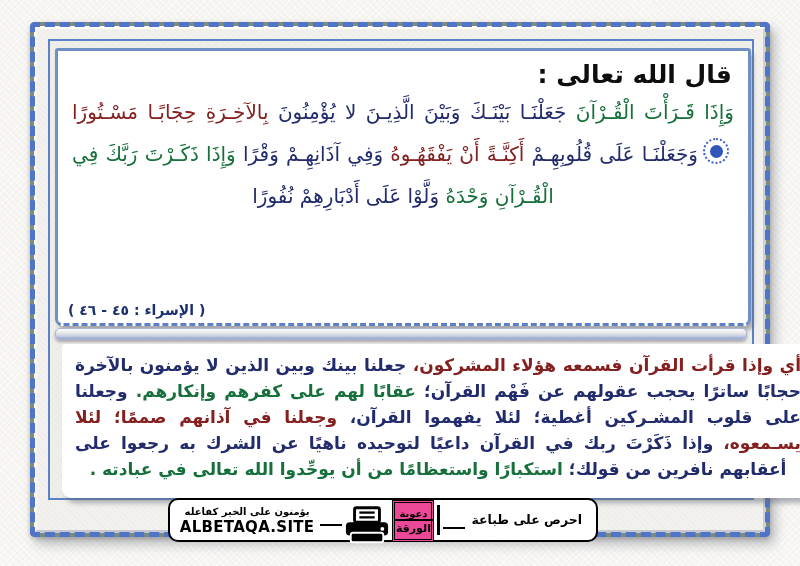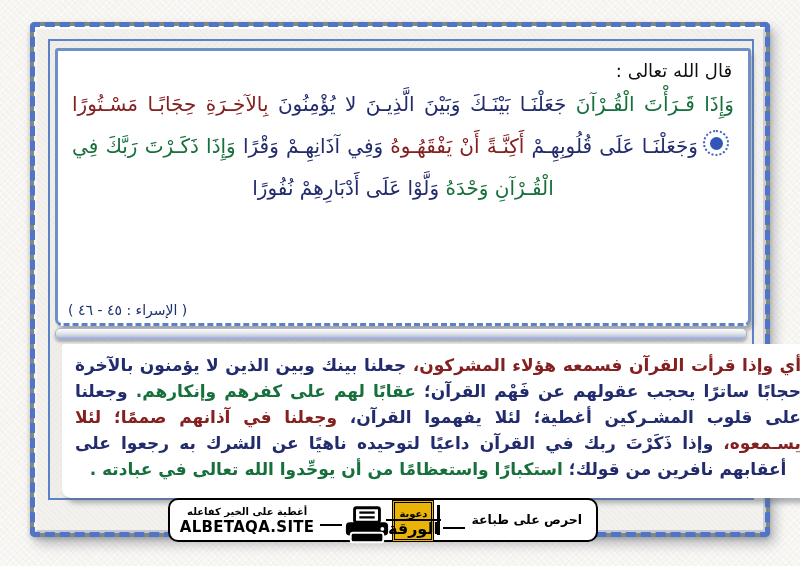--- a/index.html
+++ b/index.html
@@ -31,26 +31,26 @@
     background-color:#f0eee9;
     background-image:repeating-linear-gradient(-45deg, rgba(0,0,0,0.02) 0 1px, transparent 1px 4px);
   }
   
   .verse-panel{
     position:absolute;left:25px;top:26px;width:690px;height:272px;z-index:4;
     background:#fff;border:3px solid #6f8fc7;border-bottom:3px dashed #5b82c8;
     border-radius:3px 3px 7px 7px;overflow:hidden;
     box-shadow:3px 5px 4px -1px rgba(100,105,120,.55);
   }
-  .qala{direction:rtl;text-align:right;padding:9px 16px 0;font-size:18px;font-weight:400;color:#0e0e0e;}
+  .qala{direction:rtl;text-align:right;padding:9px 16px 0;font-size:25px;font-weight:700;color:#0e0e0e;}
   .verse-text{
     direction:rtl;margin:2px 14px 0;font-size:20px;line-height:42px;
     text-align:justify;text-align-last:center;color:#222c6d;
   }
-  .verse-ref{position:absolute;left:10px;bottom:5px;font-size:14px;font-weight:400;color:#1c2f6e;direction:rtl;}
+  .verse-ref{position:absolute;left:10px;bottom:5px;font-size:14px;font-weight:700;color:#1c2f6e;direction:rtl;}
   
   .seg-green{color:#17703c;}
   .seg-navy{color:#222c6d;}
   .seg-maroon{color:#84201f;}
   .ayah-mark{
     display:inline-block;width:22px;height:22px;vertical-align:-3px;margin:0 5px;
     border:2px dotted #3f63c5;border-radius:50%;position:relative;background:#fff;
   }
   .ayah-mark .ayah-dot{
     position:absolute;left:50%;top:50%;width:13px;height:13px;margin:-6.5px 0 0 -6.5px;
@@ -81,26 +81,26 @@
     display:flex;direction:rtl;align-items:center;justify-content:space-between;
     padding:0 8px;box-sizing:border-box;overflow:visible;
   }
   .print-text{display:flex;align-items:center;line-height:16px;
     font-size:12.5px;font-weight:700;color:#000;padding:0 6px;white-space:nowrap;}
   .h-rule{height:2px;background:#000;flex:0 0 auto;}
   .rule-a{width:22px;margin-top:16px;}
   .rule-b{width:22px;margin-top:10px;}
   .v-bracket{width:3px;height:30px;background:#000;margin:0 3px;flex:0 0 auto;}
   .logo{
-    width:42px;height:42px;flex:0 0 auto;background:#eab308;border:3px double #000;
+    width:42px;height:42px;flex:0 0 auto;background:#ec4899;border:3px double #000;
     box-sizing:border-box;display:flex;flex-direction:column;justify-content:center;align-items:center;
     margin-top:2px;
   }
   .logo-top{font-size:10px;font-weight:700;line-height:11px;color:#000;letter-spacing:-1px;direction:rtl;}
-  .logo-bottom{font-size:16px;font-weight:800;line-height:13px;color:#000;letter-spacing:-1px;direction:rtl;
+  .logo-bottom{font-size:11px;font-weight:800;line-height:13px;color:#000;letter-spacing:-1px;direction:rtl;
     border-top:2px solid #000;padding:1px 2px 0;}
   .printer{flex:0 0 auto;margin-bottom:-16px;margin-left:2px;margin-right:2px;}
   .site-text{display:flex;flex-direction:column;align-items:center;padding:0 6px;white-space:nowrap;}
   .site-line1{font-size:10px;font-weight:700;color:#000;line-height:14px;direction:rtl;}
   .site-line2{font-size:15px;font-weight:700;color:#000;line-height:17px;letter-spacing:.3px;
     font-family:"DejaVu Sans",sans-serif;}
 </style>
 </head>
 <body>
 
@@ -136,17 +136,17 @@
         <rect x="11" y="2" width="26" height="15" rx="2" fill="#fff" stroke="#000" stroke-width="3"></rect>
         <line x1="16" y1="7" x2="32" y2="7" stroke="#000" stroke-width="2.4"></line>
         <line x1="16" y1="12" x2="32" y2="12" stroke="#000" stroke-width="2.4"></line>
         <rect x="2" y="17" width="44" height="14" rx="4" fill="#000"></rect>
         <circle cx="40" cy="24" r="2" fill="#fff"></circle>
         <rect x="7" y="28" width="34" height="10" rx="2.5" fill="#000" stroke="#fff" stroke-width="2"></rect>
       </svg>
     </div>
     <div class="h-rule rule-b"></div>
     <div class="site-text">
-      <span class="site-line1">أغطية على الخير كفاعله</span>
+      <span class="site-line1">يؤمنون على الخير كفاعله</span>
       <span class="site-line2">ALBETAQA.SITE</span>
     </div>
   </div>
 </div>
 
 </body></html>

